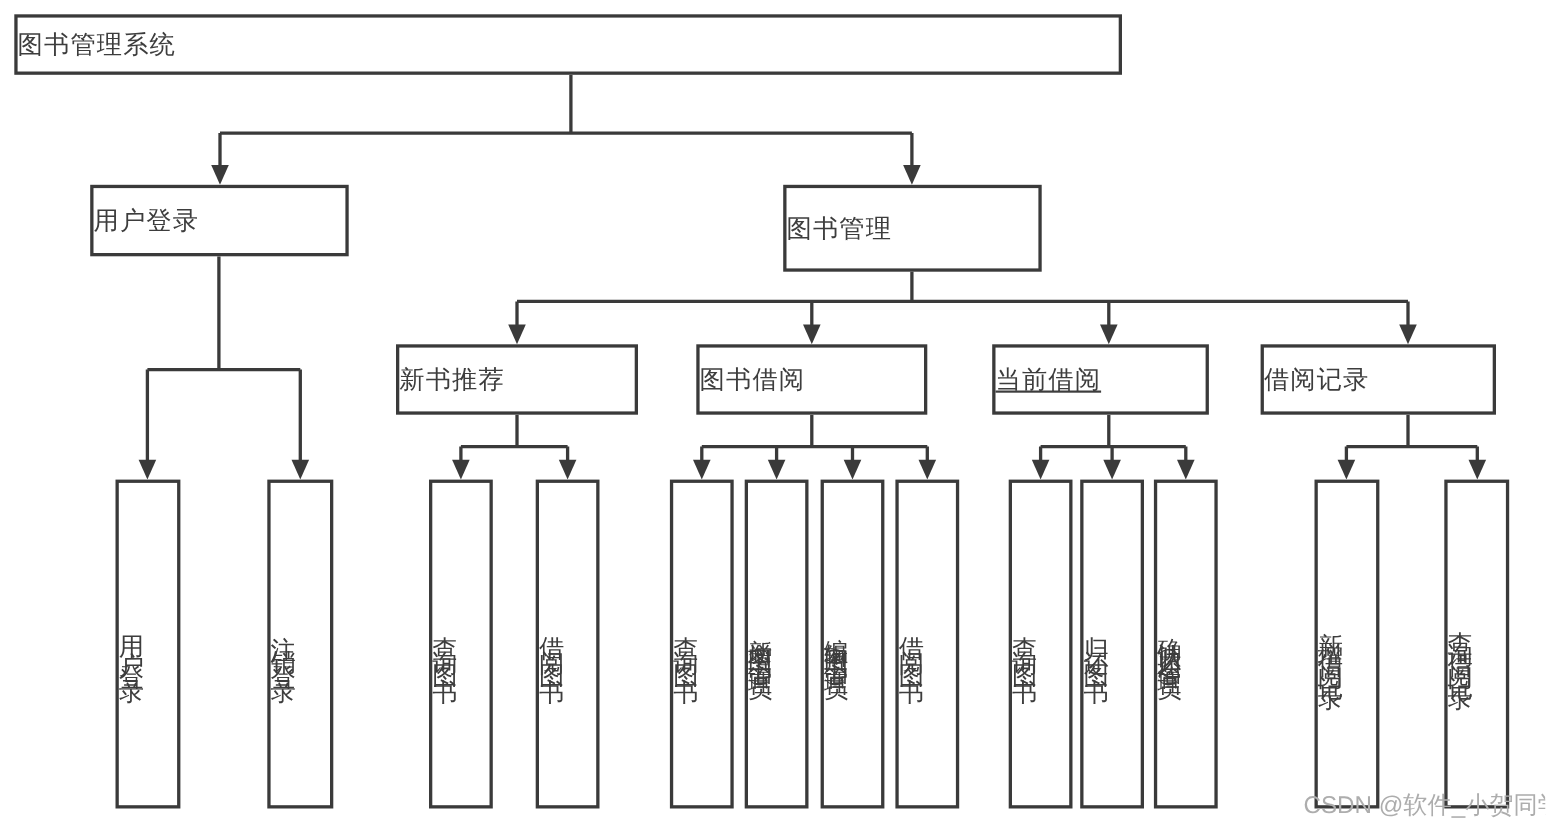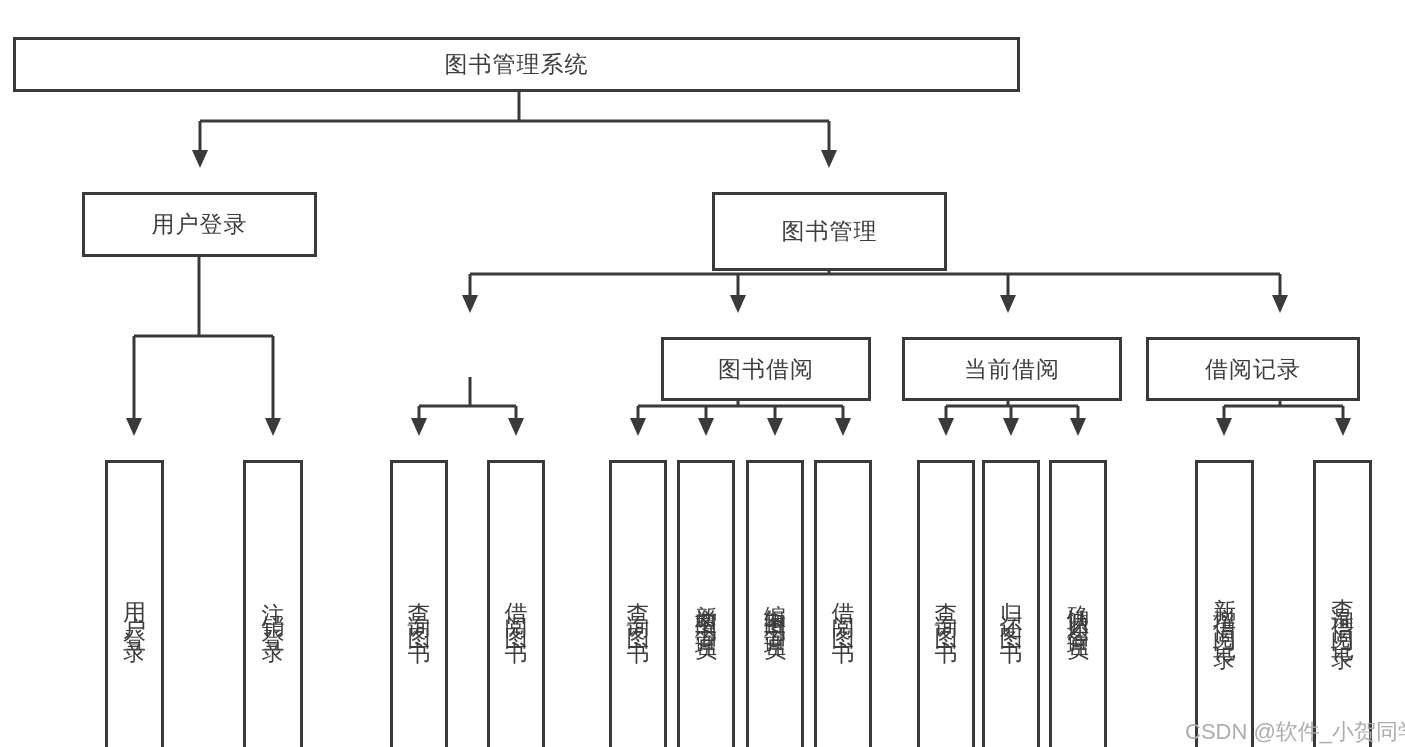--- a/index.html
+++ b/index.html
@@ -21,24 +21,23 @@
     top: 0;
     z-index: 0;
   }
   .box {
     position: absolute;
     box-sizing: border-box;
     border: 3px solid #3a3a3a;
     background: #ffffff;
     display: flex;
     align-items: center;
-    justify-content: center;
+    justify-content: flex-start;
     color: #3d3d3d;
     z-index: 1;
-    margin-top: 24px;
   }
   .hbox {
     font-size: 23px;
     letter-spacing: 1px;
   }
   .vbox .vtext {
     writing-mode: vertical-rl;
     text-orientation: mixed;
     font-size: 23px;
     letter-spacing: 13px;
@@ -111,24 +110,27 @@
     <span>图书管理系统</span>
   </div>
 
   <div class="box hbox" style="left:82px; top:168px; width:235px; height:65px;">
     <span>用户登录</span>
   </div>
   <div class="box hbox" style="left:712px; top:168px; width:235px; height:79px;">
     <span>图书管理</span>
   </div>
 
-  <div class="box hbox" style="left:661px; top:313px; width:210px; height:64px;">
+  <div class="box hbox" style="left:360px; top:313px; width:220px; height:64px;">
+    <span>新书推荐</span>
+  </div>
+  <div class="box hbox" style="left:633px; top:313px; width:210px; height:64px;">
     <span>图书借阅</span>
   </div>
-  <div class="box hbox" style="left:902px; top:313px; width:220px; height:64px;">
+  <div class="box hbox" style="left:902px; top:313px; width:197px; height:64px;text-decoration:underline;">
     <span>当前借阅</span>
   </div>
   <div class="box hbox" style="left:1146px; top:313px; width:214px; height:64px;">
     <span>借阅记录</span>
   </div>
 
   <div class="box vbox" style="left:105px; top:436px; width:59px; height:299px;">
     <span class="vtext">用户登录</span>
   </div>
   <div class="box vbox" style="left:243px; top:436px; width:60px; height:299px;">

